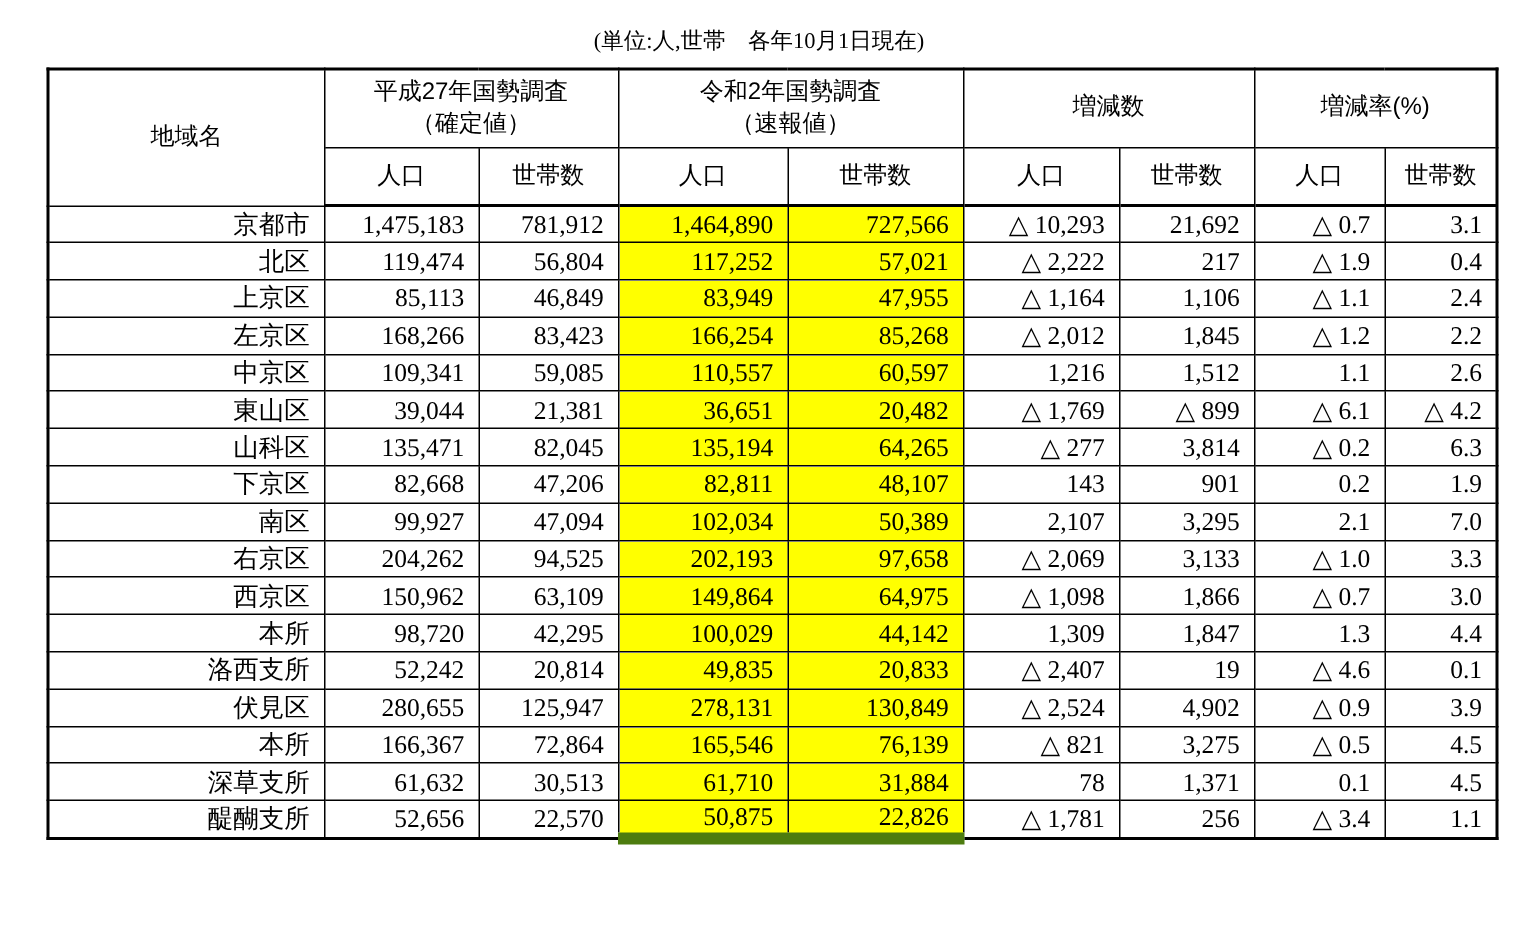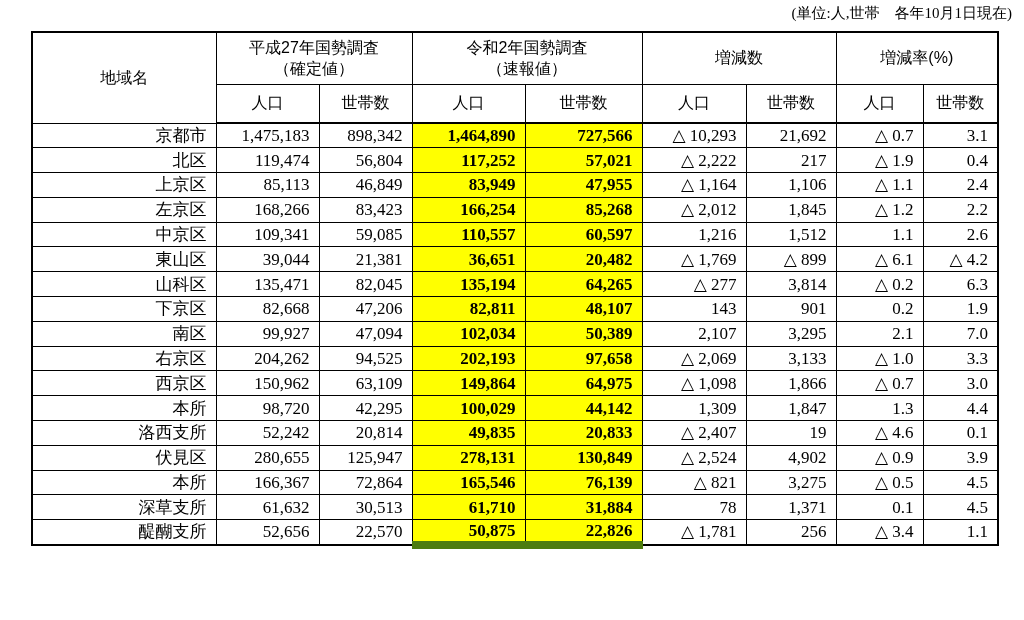--- a/index.html
+++ b/index.html
@@ -7,21 +7,21 @@
     width:1024px;height:620px;background:#ffffff;position:relative;
     box-sizing:border-box;overflow:hidden;
     font-family:"Liberation Sans","DejaVu Sans",sans-serif;color:#000;
   }
   .title{
     padding-top:15px;text-align:center;
     font-size:20px;font-weight:bold;letter-spacing:0.5px;
     font-family:"Liberation Sans","DejaVu Sans",sans-serif;
   }
   .unit-note{
-    margin-top:4px;text-align:right;padding-right:12px;
+    margin-top:18px;text-align:center;padding-right:12px;
     font-size:15px;font-family:"Liberation Serif","DejaVu Serif",serif;
   }
   table.census{
     border-collapse:collapse;table-layout:fixed;
     margin-left:31px;margin-top:8px;width:966px;
     border:2px solid #000;
   }
   .census th,.census td{
     border:1px solid #000;padding:0;overflow:hidden;white-space:nowrap;
     color:#000;box-sizing:border-box;
@@ -47,21 +47,21 @@
     font-family:"Liberation Serif","DejaVu Serif",serif;line-height:1;
   }
   .c-name{text-align:left;padding-right:0;}
   .ind0{padding-left:22px;}
   .ind1{padding-left:34px;}
   .ind2{padding-left:64px;}
   .c-h27p{border-left:2px solid #000;margin-top:32px;}
   .c-r2p,.c-r2h{
     background:#ffff00;
     font-family:"DejaVu Sans","Liberation Sans",sans-serif;
-    font-weight:bold;font-size:15.5px;padding-right:12px;
+    font-weight:normal;font-size:15.5px;padding-right:12px;
   }
   .c-r2p{border-left:3px solid #000;}
   .c-r2h{border-right:3px solid #000;}
   .c-ratep{border-left:2px solid #000;}
   tbody tr:last-child .c-r2p,
   tbody tr:last-child .c-r2h{border-bottom:8px solid #4d7c0f;}
 </style>
 </head>
 <body>
 
@@ -104,21 +104,21 @@
         <th>人口</th>
         <th>世帯数</th>
         <th class="sh-ratep">人口</th>
         <th>世帯数</th>
       </tr>
     </thead>
     <tbody>
         <tr>
           <td class="c-name ind0">京都市</td>
           <td class="c-h27p">1,475,183</td>
-          <td class="c-h27h">898,342</td>
+          <td class="c-h27h">781,912</td>
           <td class="c-r2p">1,464,890</td>
           <td class="c-r2h">727,566</td>
           <td class="c-incp">△ 10,293</td>
           <td class="c-inch">21,692</td>
           <td class="c-ratep">△ 0.7</td>
           <td class="c-rateh">3.1</td>
         </tr>
         <tr>
           <td class="c-name ind1">北区</td>
           <td class="c-h27p">119,474</td>

